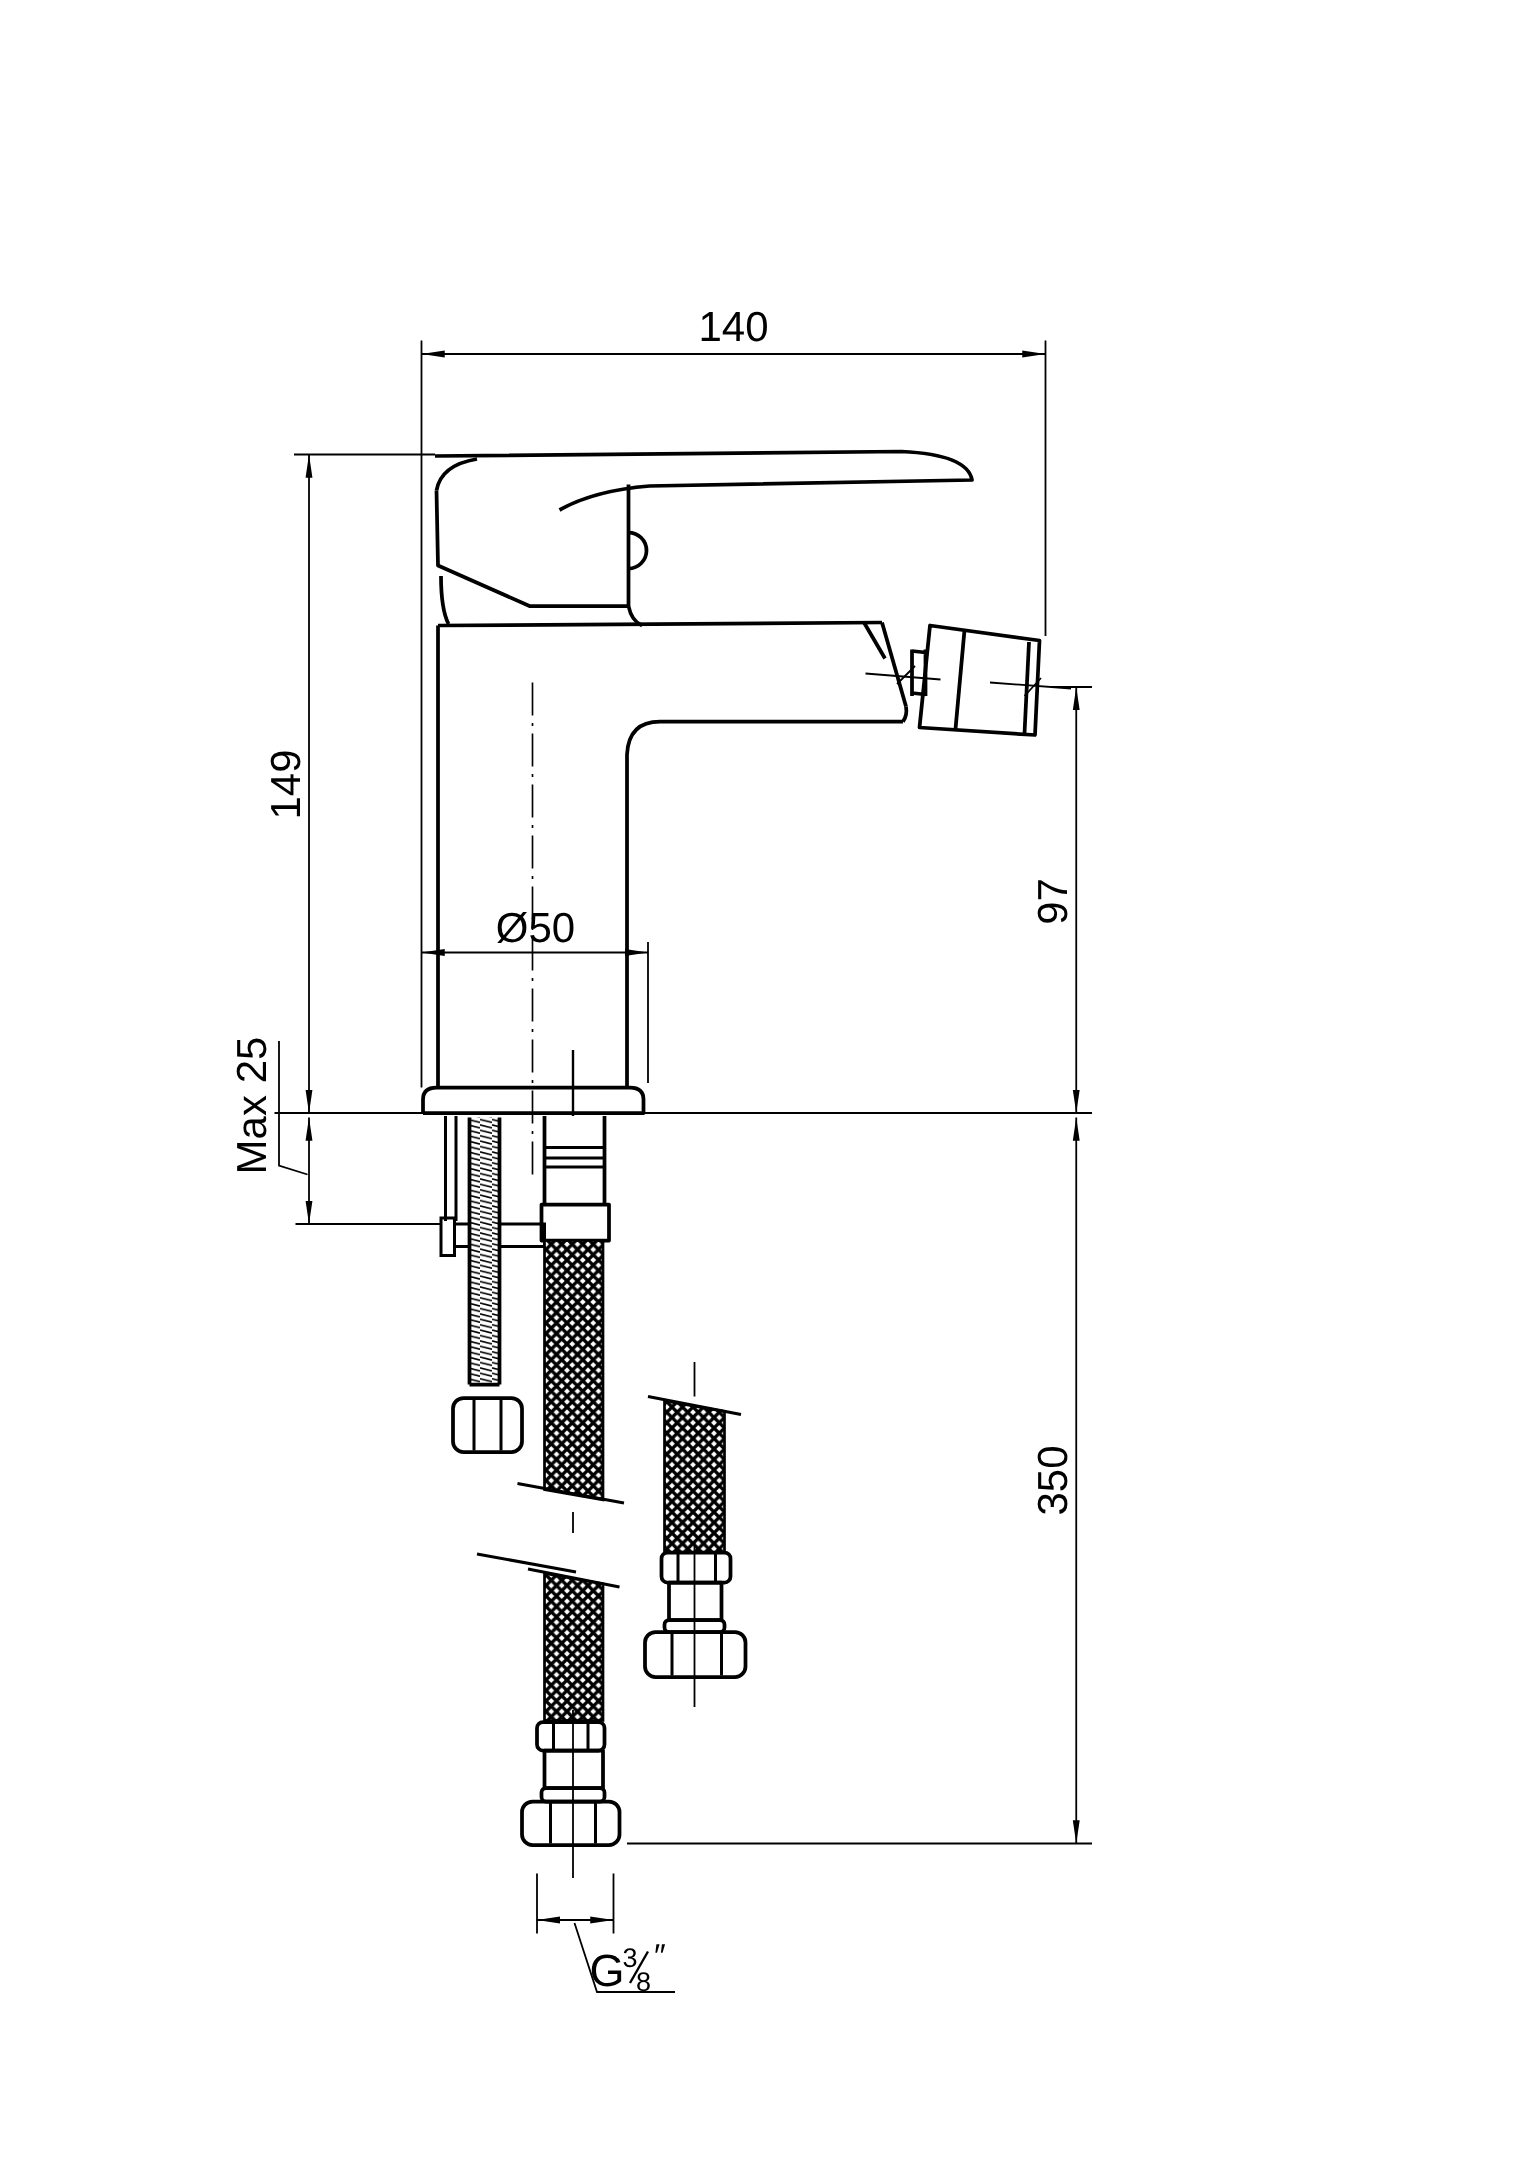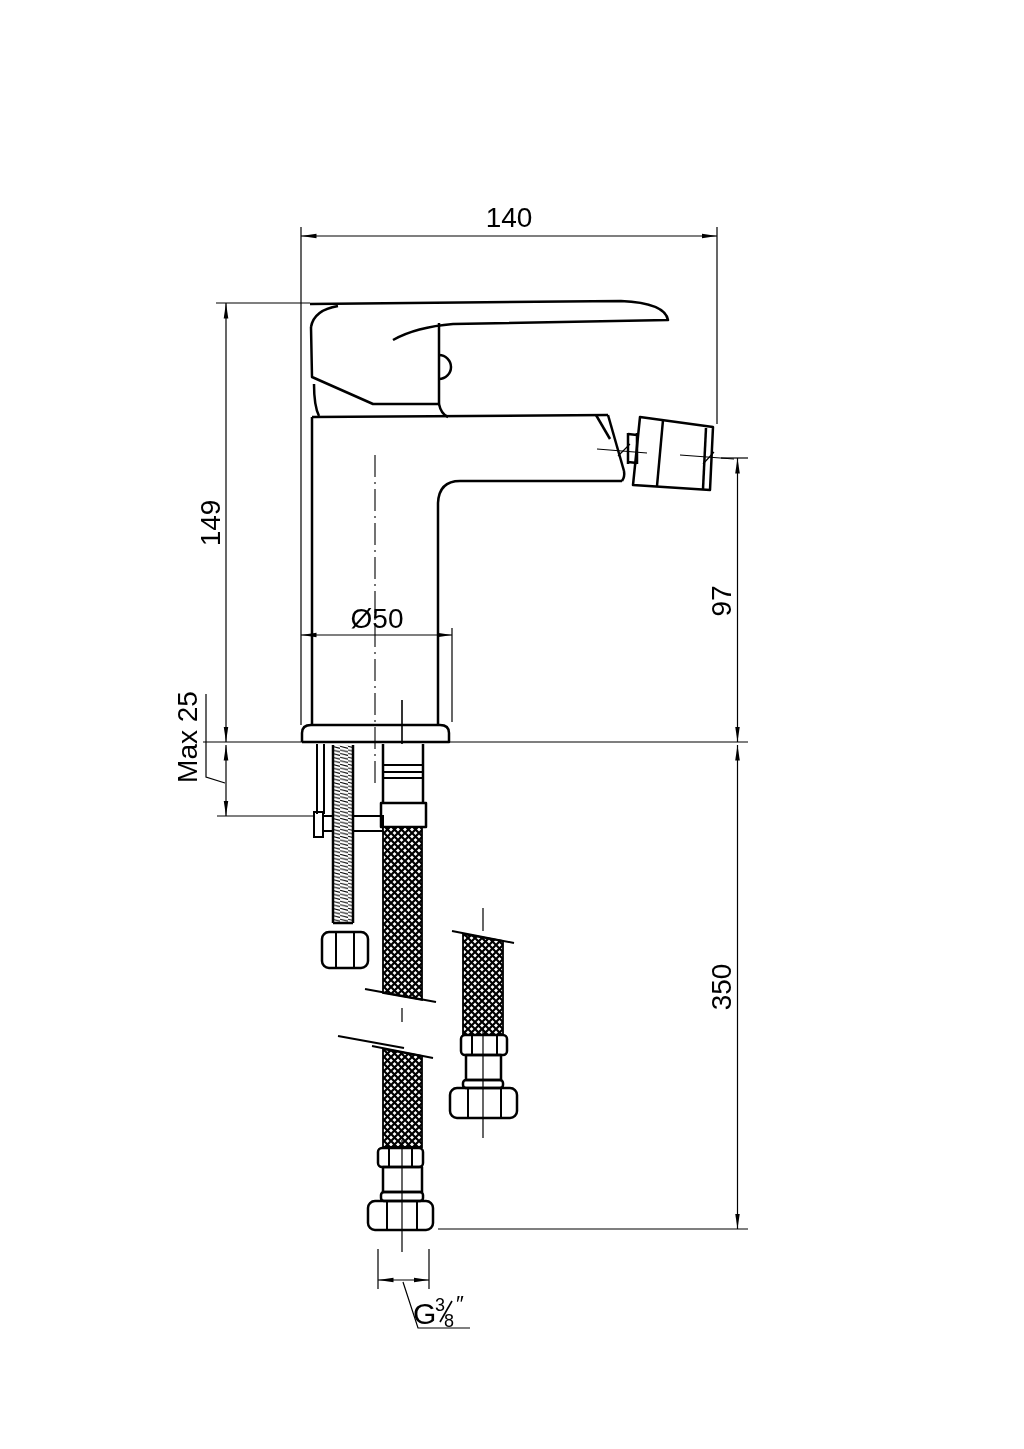--- a/index.html
+++ b/index.html
@@ -6,21 +6,20 @@
     margin: 0;
     padding: 0;
     background: var(--paper, #ffffff);
   }
   .sheet {
     position: relative;
     width: 808px;
     height: 1449px;
     background: var(--paper, #ffffff);
     overflow: hidden;
-    padding-left: 20px;
   }
   svg.drawing {
     display: block;
     width: 1024px;
     height: 1449px;
     color: var(--ink, #000000);
   }
   .obj   { stroke: var(--ink,#000); stroke-width: 2.5; fill: none; stroke-linecap: butt; stroke-linejoin: round; }
   .obj2  { stroke: var(--ink,#000); stroke-width: 2;   fill: none; }
   .thin  { stroke: var(--ink,#000); stroke-width: 1.2; fill: none; }

